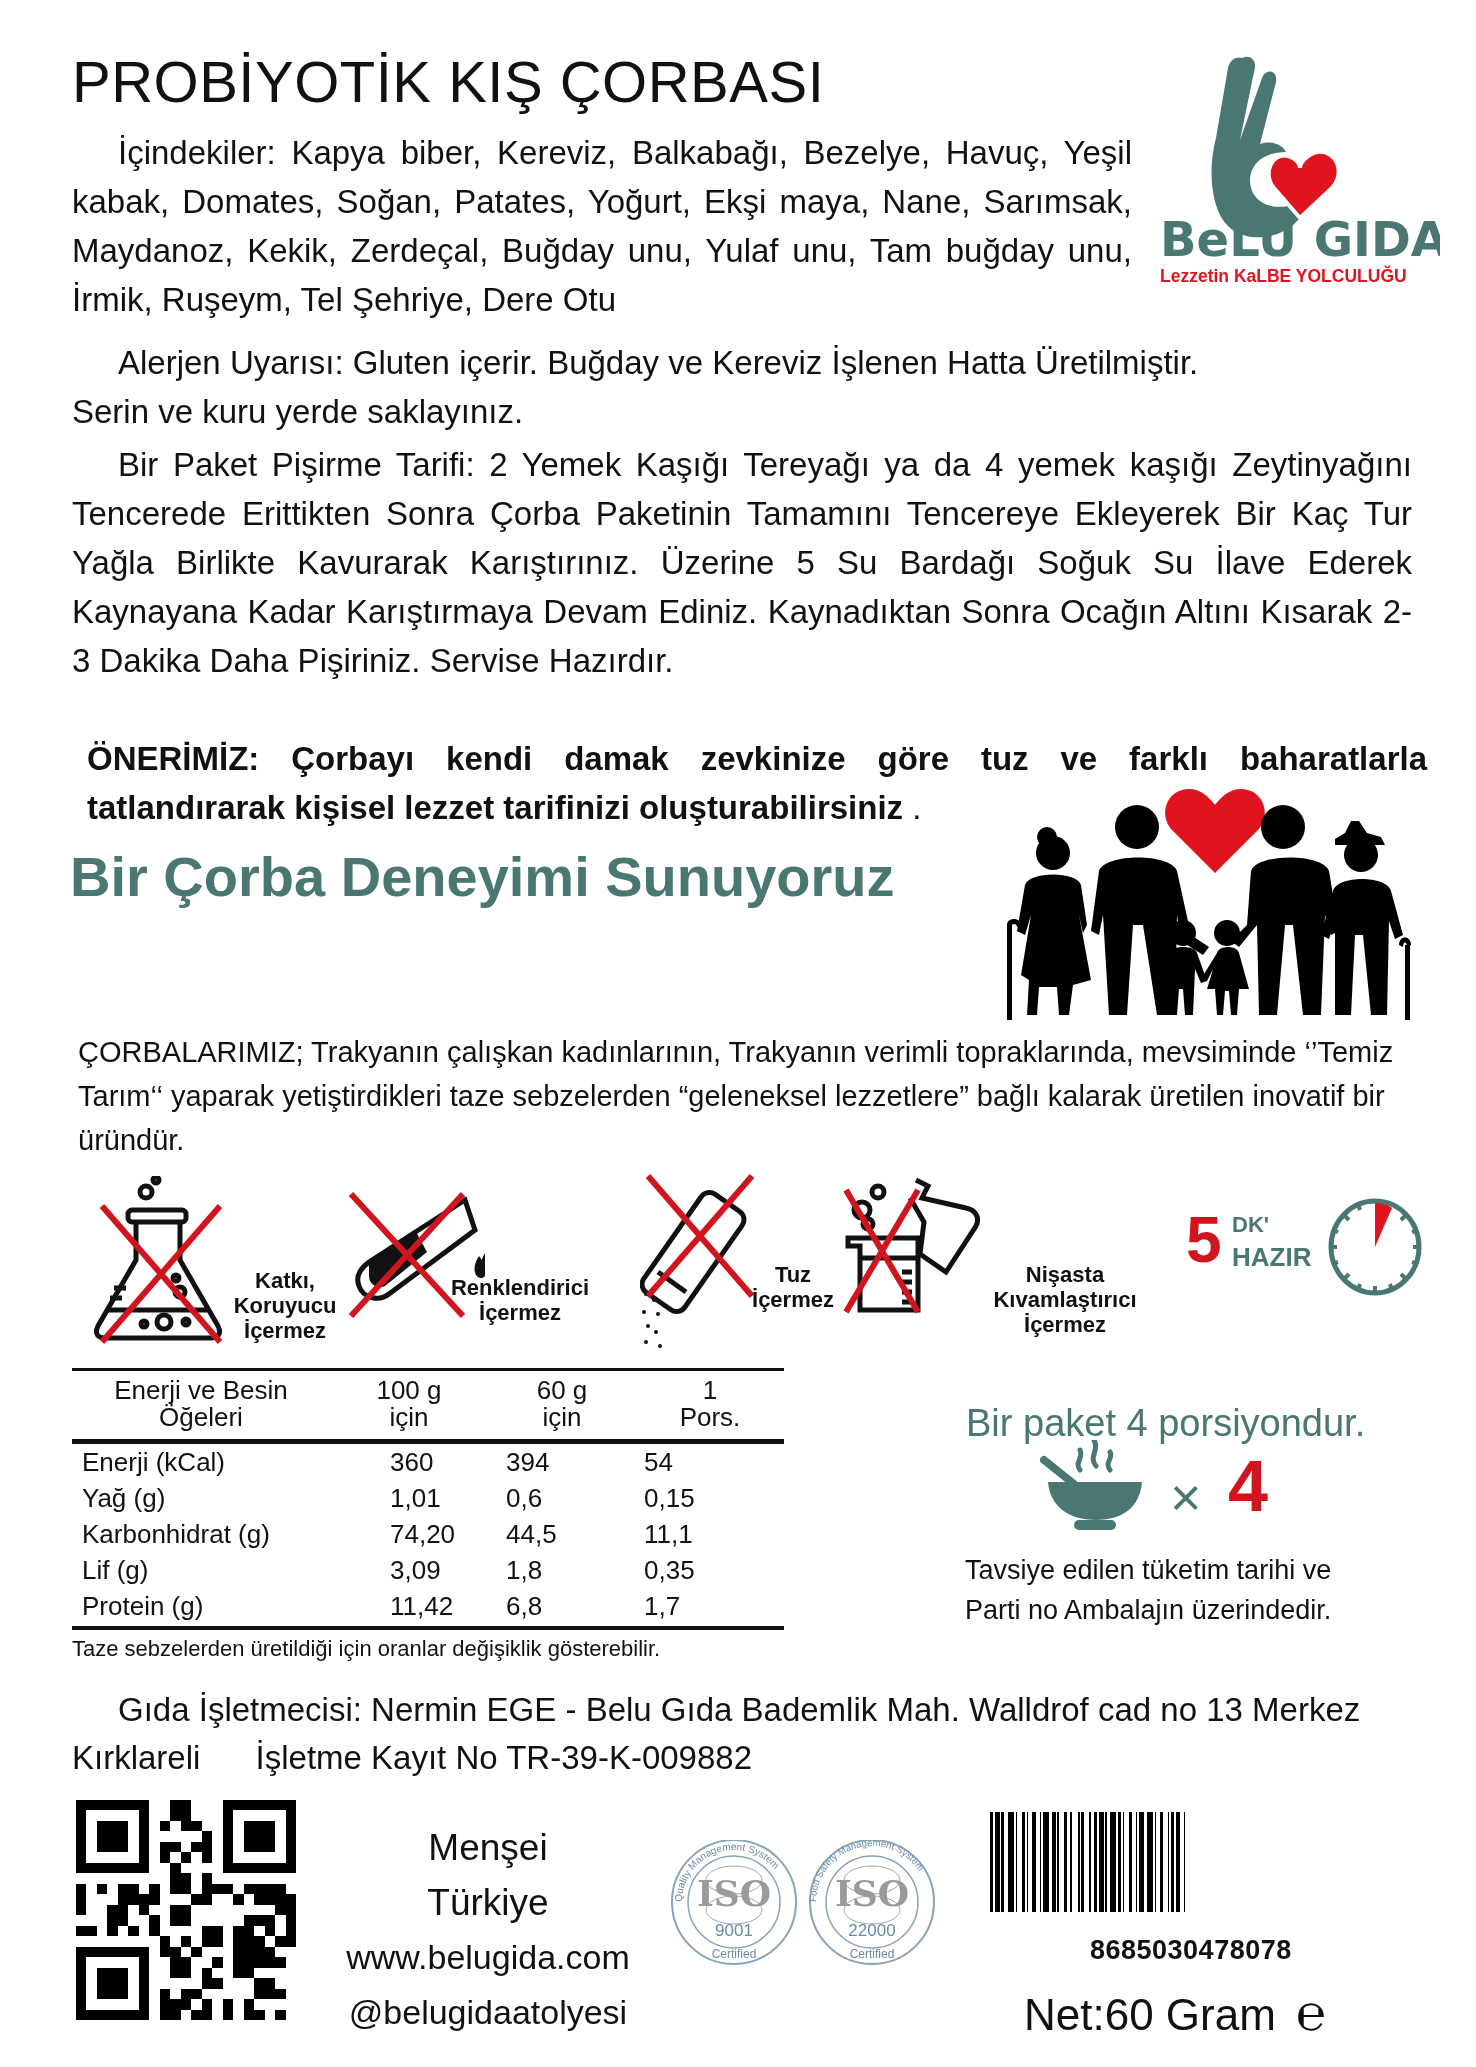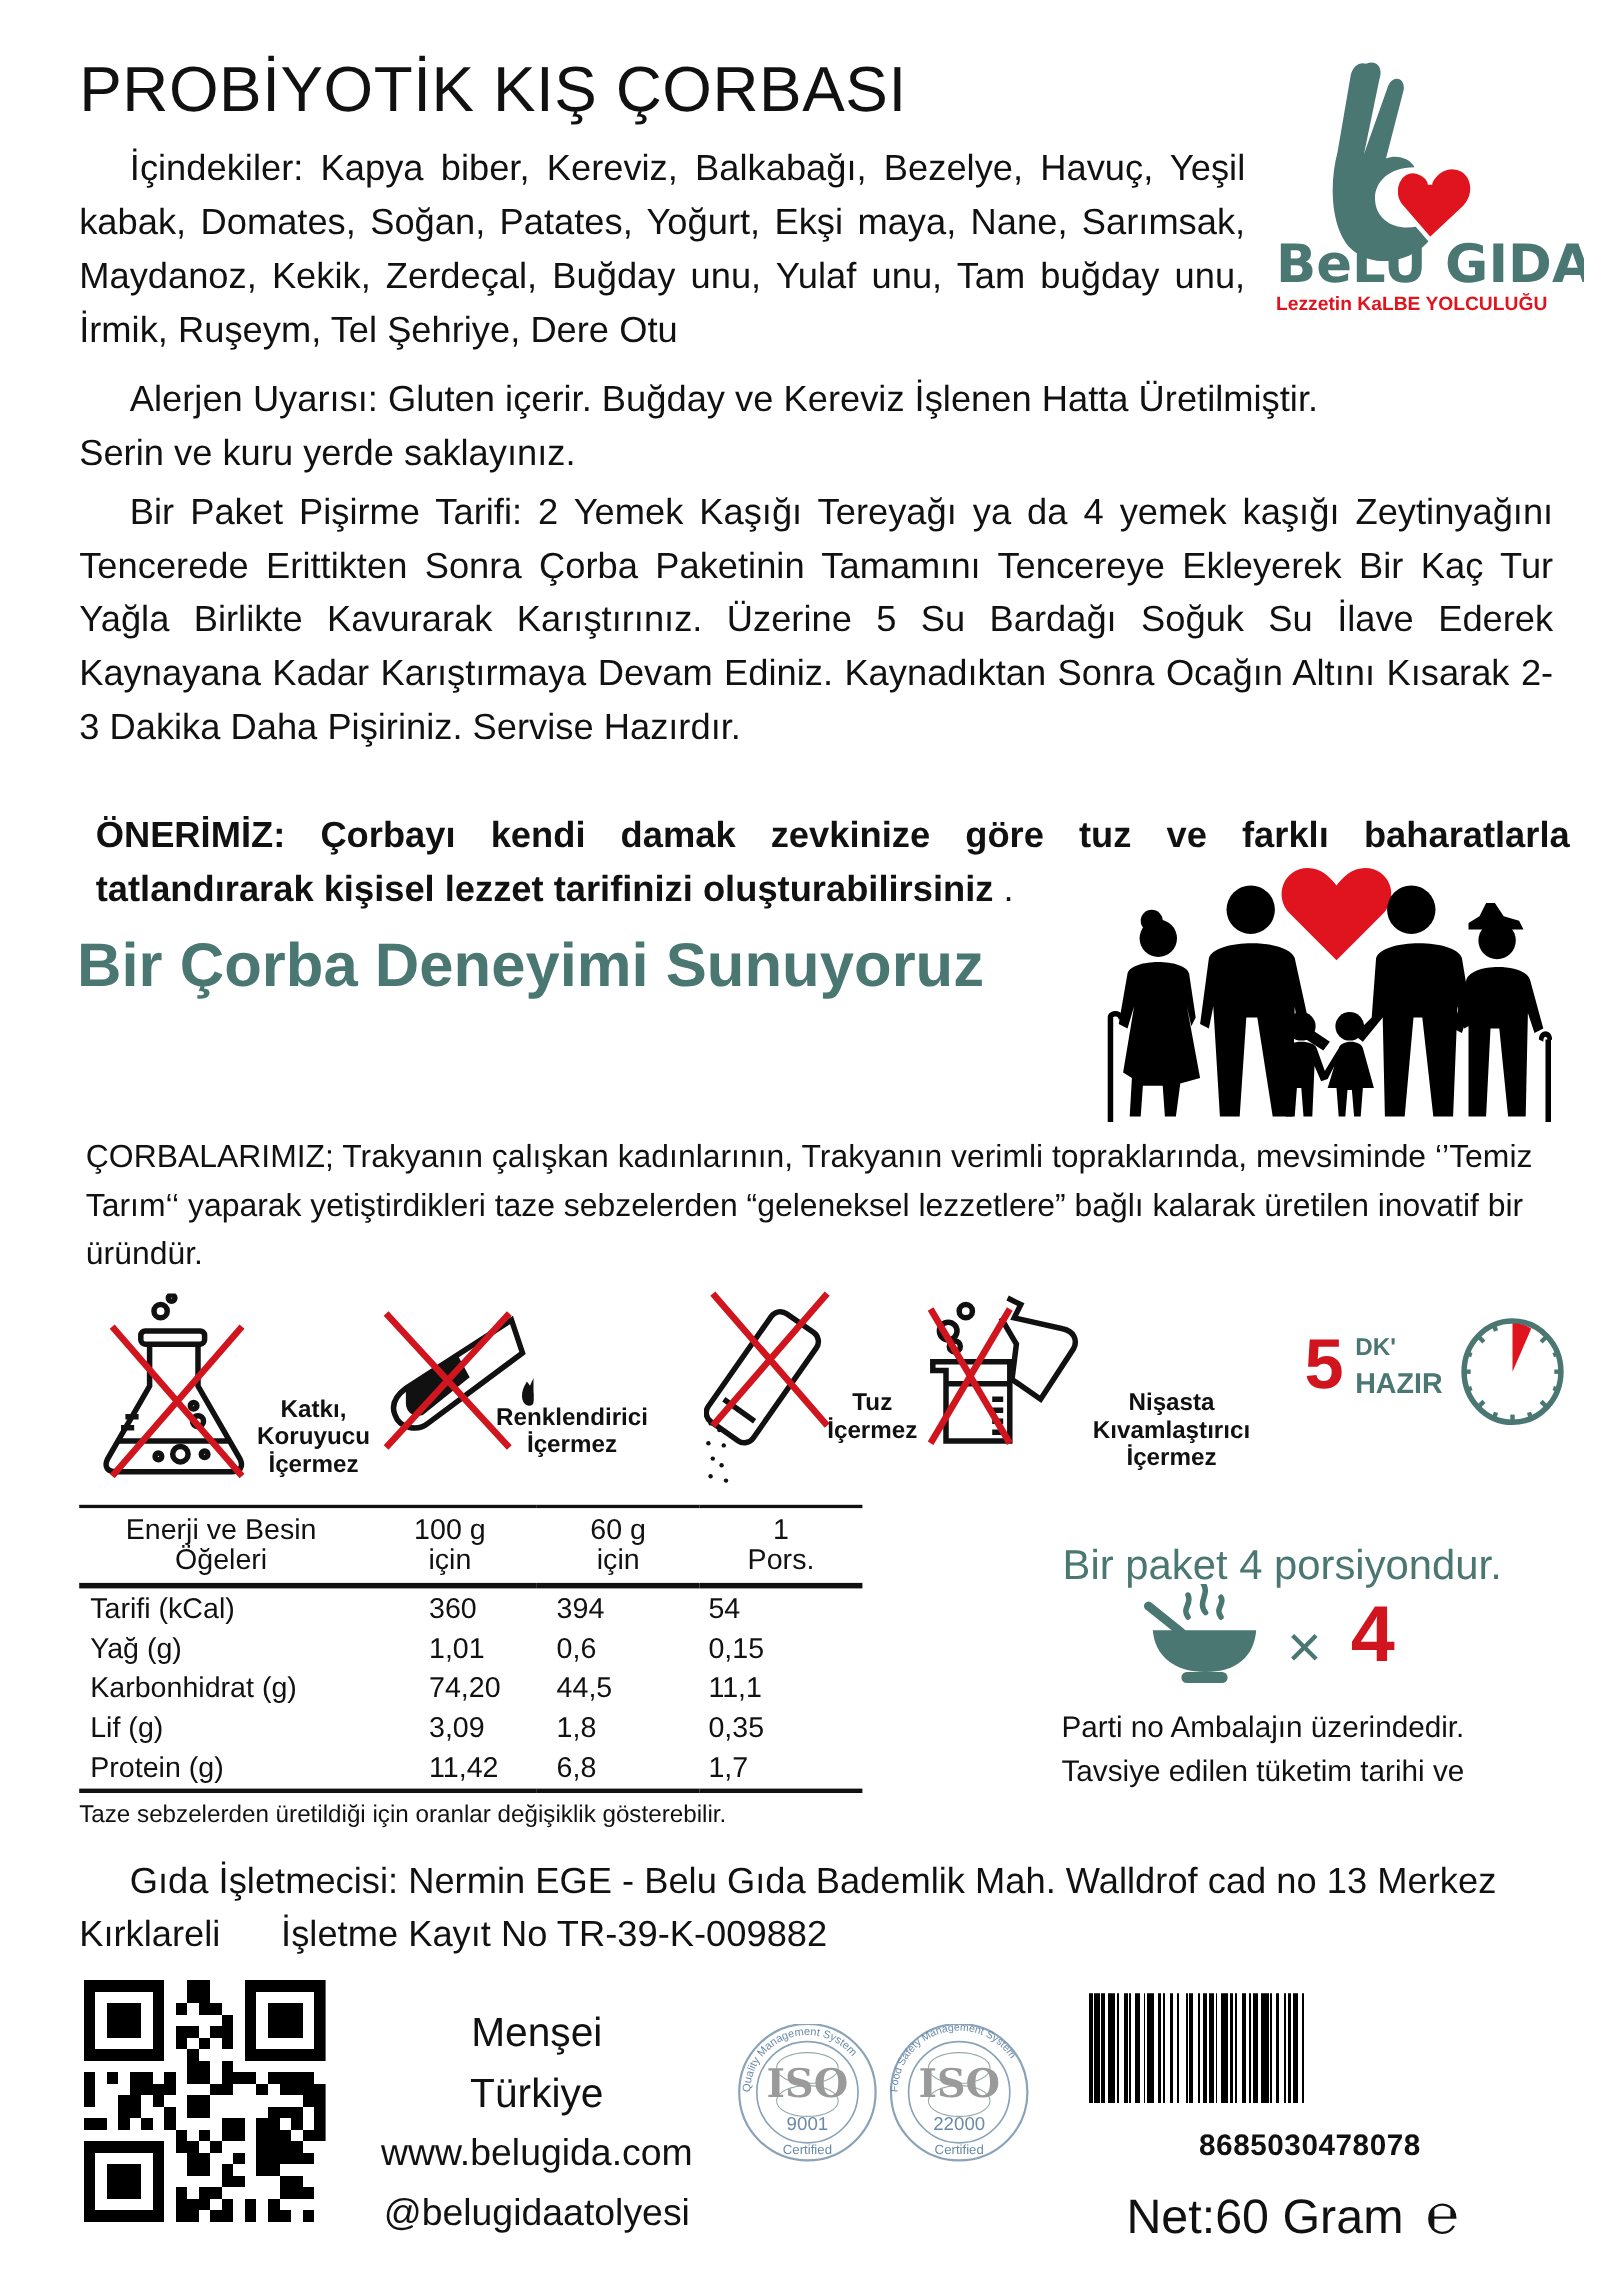--- a/index.html
+++ b/index.html
@@ -234,21 +234,21 @@
             <div>için</div>
           </th>
         <th style="width:140px;">
             <div>1</div>
             <div>Pors.</div>
           </th>
       </tr>
     </thead>
     <tbody>
       <tr>
-          <td style="padding-left:10px">Tarifi (kCal)</td>
+          <td style="padding-left:10px">Enerji (kCal)</td>
           <td style="padding-left:60px">360</td>
           <td style="padding-left:18px">394</td>
           <td style="padding-left:8px">54</td>
         </tr>
       <tr>
           <td style="padding-left:10px">Yağ (g)</td>
           <td style="padding-left:60px">1,01</td>
           <td style="padding-left:18px">0,6</td>
           <td style="padding-left:8px">0,15</td>
         </tr>
@@ -280,22 +280,22 @@
   <svg width="110" height="95" viewBox="0 0 110 95">
     <path d="M4 20 L34 44" stroke="#4a7772" stroke-width="8" stroke-linecap="round"></path>
     <path d="M40 30 C34 22 44 18 40 10 M56 26 C48 16 60 10 54 0 M70 30 C64 22 74 18 70 12" fill="none" stroke="#4a7772" stroke-width="5" stroke-linecap="round"></path>
     <path d="M8 42 L102 42 C100 66 84 80 56 80 C28 80 10 66 8 42 Z" fill="#4a7772"></path>
     <rect x="34" y="80" width="42" height="10" rx="5" fill="#4a7772"></rect>
   </svg>
 </div>
 <div class="abs" style="left:1170px;top:1470px;font-size:54px;color:#4a7772;line-height:54px;">×</div>
 <div class="abs" style="left:1228px;top:1450px;font-size:72px;font-weight:700;color:#d0151f;line-height:72px;">4</div>
 <div class="abs portion-note">
+  <div>Tavsiye edilen tüketim tarihi ve</div>
   <div>Parti no Ambalajın üzerindedir.</div>
-  <div>Tavsiye edilen tüketim tarihi ve</div>
 </div>
 
 <div class="abs operator">
   <b>Gıda İşletmecisi:</b>
   <span>Nermin EGE - Belu Gıda Bademlik Mah. Walldrof cad no 13 Merkez Kırklareli</span>
   <b>İşletme Kayıt No</b>
   <span>TR-39-K-009882</span>
 </div>
 
 <div class="abs" style="left:76px;top:1800px;width:220px;height:220px;">

